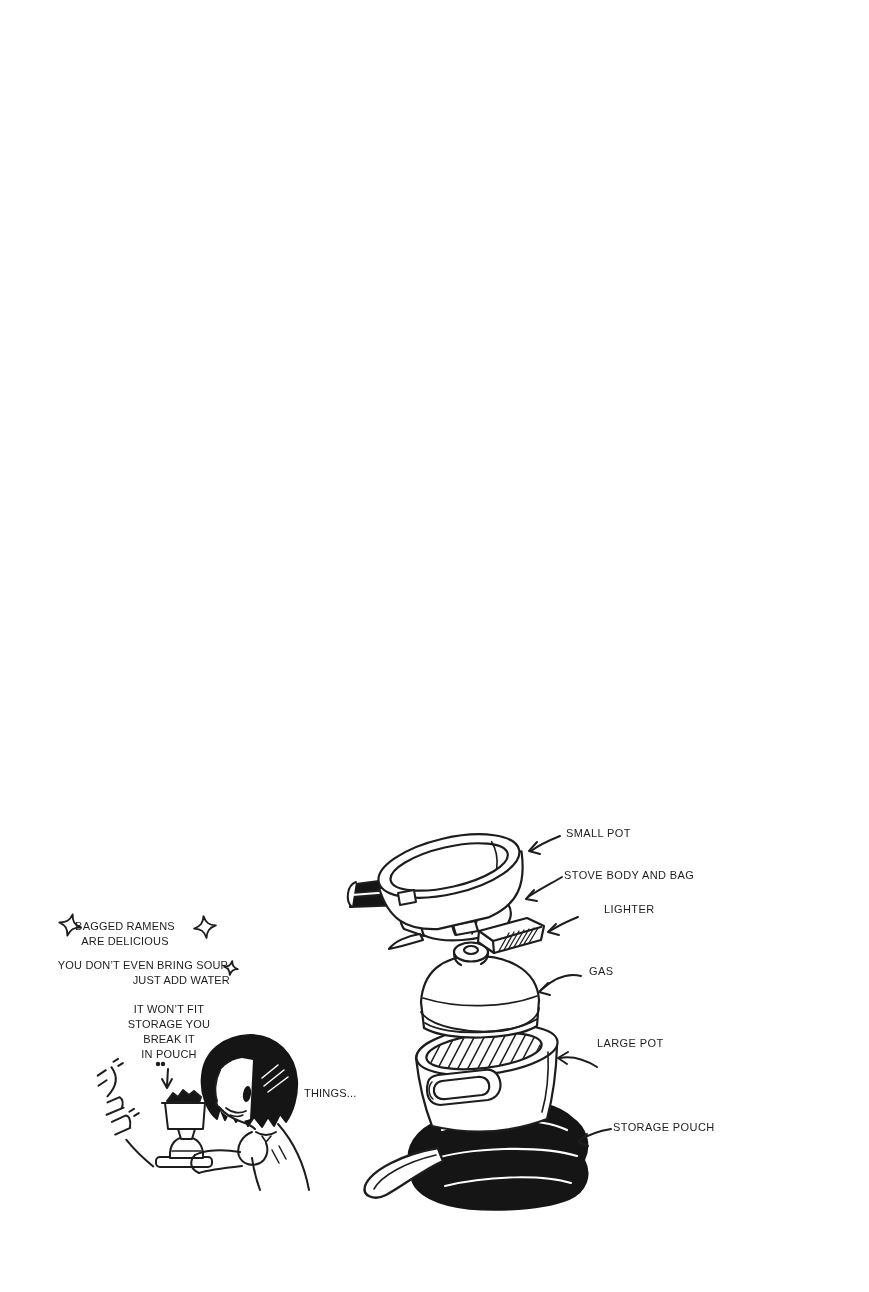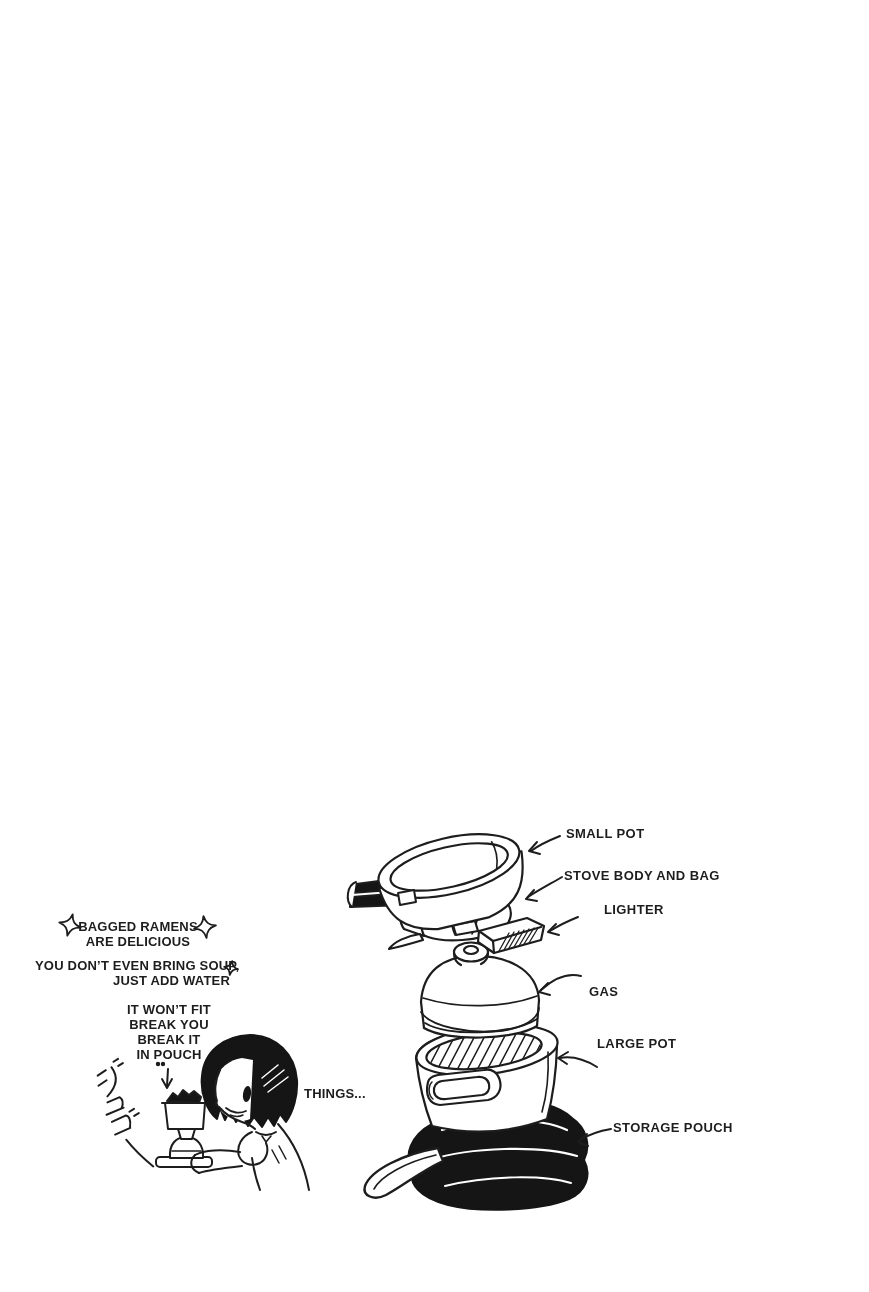--- a/index.html
+++ b/index.html
@@ -2,21 +2,21 @@
 <html><head>
 <meta charset="utf-8">
 <style>
   html,body{margin:0;padding:0;background:#e8e8e8;}
   .page{
     position:relative;width:869px;height:1292px;background:#ffffff;
     font-family:"Liberation Sans",sans-serif;color:#1d1d1d;overflow:hidden;margin:0 auto;
   }
   .art{position:absolute;left:0;top:0;width:869px;height:1292px;}
   .txt{
-    position:absolute;font-weight:bold;font-size:13px;line-height:15px;
+    position:absolute;font-weight:normal;font-size:11px;line-height:15px;
     letter-spacing:.2px;white-space:nowrap;color:#1d1d1d;
   }
   .ctr{text-align:center;}
   .lbl{letter-spacing:.4px;}
 </style>
 </head>
 <body>
 
 <div class="page">
 
@@ -216,40 +216,40 @@
              C 242,1164 252,1167 260,1163 C 267,1159 269,1150 266,1143"></path>
     <path d="M 240,1152 C 222,1149 204,1150 195,1155"></path>
     <path d="M 242,1166 C 224,1168 208,1170 199,1173"></path>
     <path d="M 195,1155 C 189,1161 190,1169 199,1173"></path>
     <path d="M 252,1158 C 254,1172 257,1182 260,1190"></path>
     <path d="M 272,1150 L 279,1163" stroke-width="1.5"></path>
     <path d="M 279,1146 L 286,1159" stroke-width="1.5"></path>
   </g>
 </svg>
 
-<div class="txt ctr" style="left:58px;top:919px;width:160px;">
+<div class="txt ctr" style="left:45px;top:919px;width:160px;">
   <div>BAGGED RAMENS</div>
   <div>ARE DELICIOUS</div>
 </div>
 
 <div class="txt ctr" style="left:35px;top:958px;width:195px;text-align:right;">
   <div>YOU DON’T EVEN BRING SOUP,</div>
   <div>JUST ADD WATER</div>
 </div>
 
 <div class="txt ctr" style="left:119px;top:1002px;width:100px;">
   <div>IT WON’T FIT</div>
-  <div>BREAK YOU</div>
+  <div>STORAGE YOU</div>
   <div>BREAK IT</div>
   <div>IN POUCH</div>
 </div>
 
 
 <div class="txt" style="left:304px;top:1086px;">THINGS...</div>
 
 <div class="txt lbl" style="left:566px;top:826px;">SMALL POT</div>
 <div class="txt lbl" style="left:564px;top:868px;">STOVE BODY AND BAG</div>
 <div class="txt lbl" style="left:584px;top:902px;padding-left:20px;">LIGHTER</div>
-<div class="txt lbl" style="left:589px;top:964px;margin-top:20px;">GAS</div>
+<div class="txt lbl" style="left:589px;top:964px;">GAS</div>
 <div class="txt lbl" style="left:597px;top:1036px;">LARGE POT</div>
 <div class="txt lbl" style="left:613px;top:1120px;">STORAGE POUCH</div>
 
 </div>
 
 </body></html>

